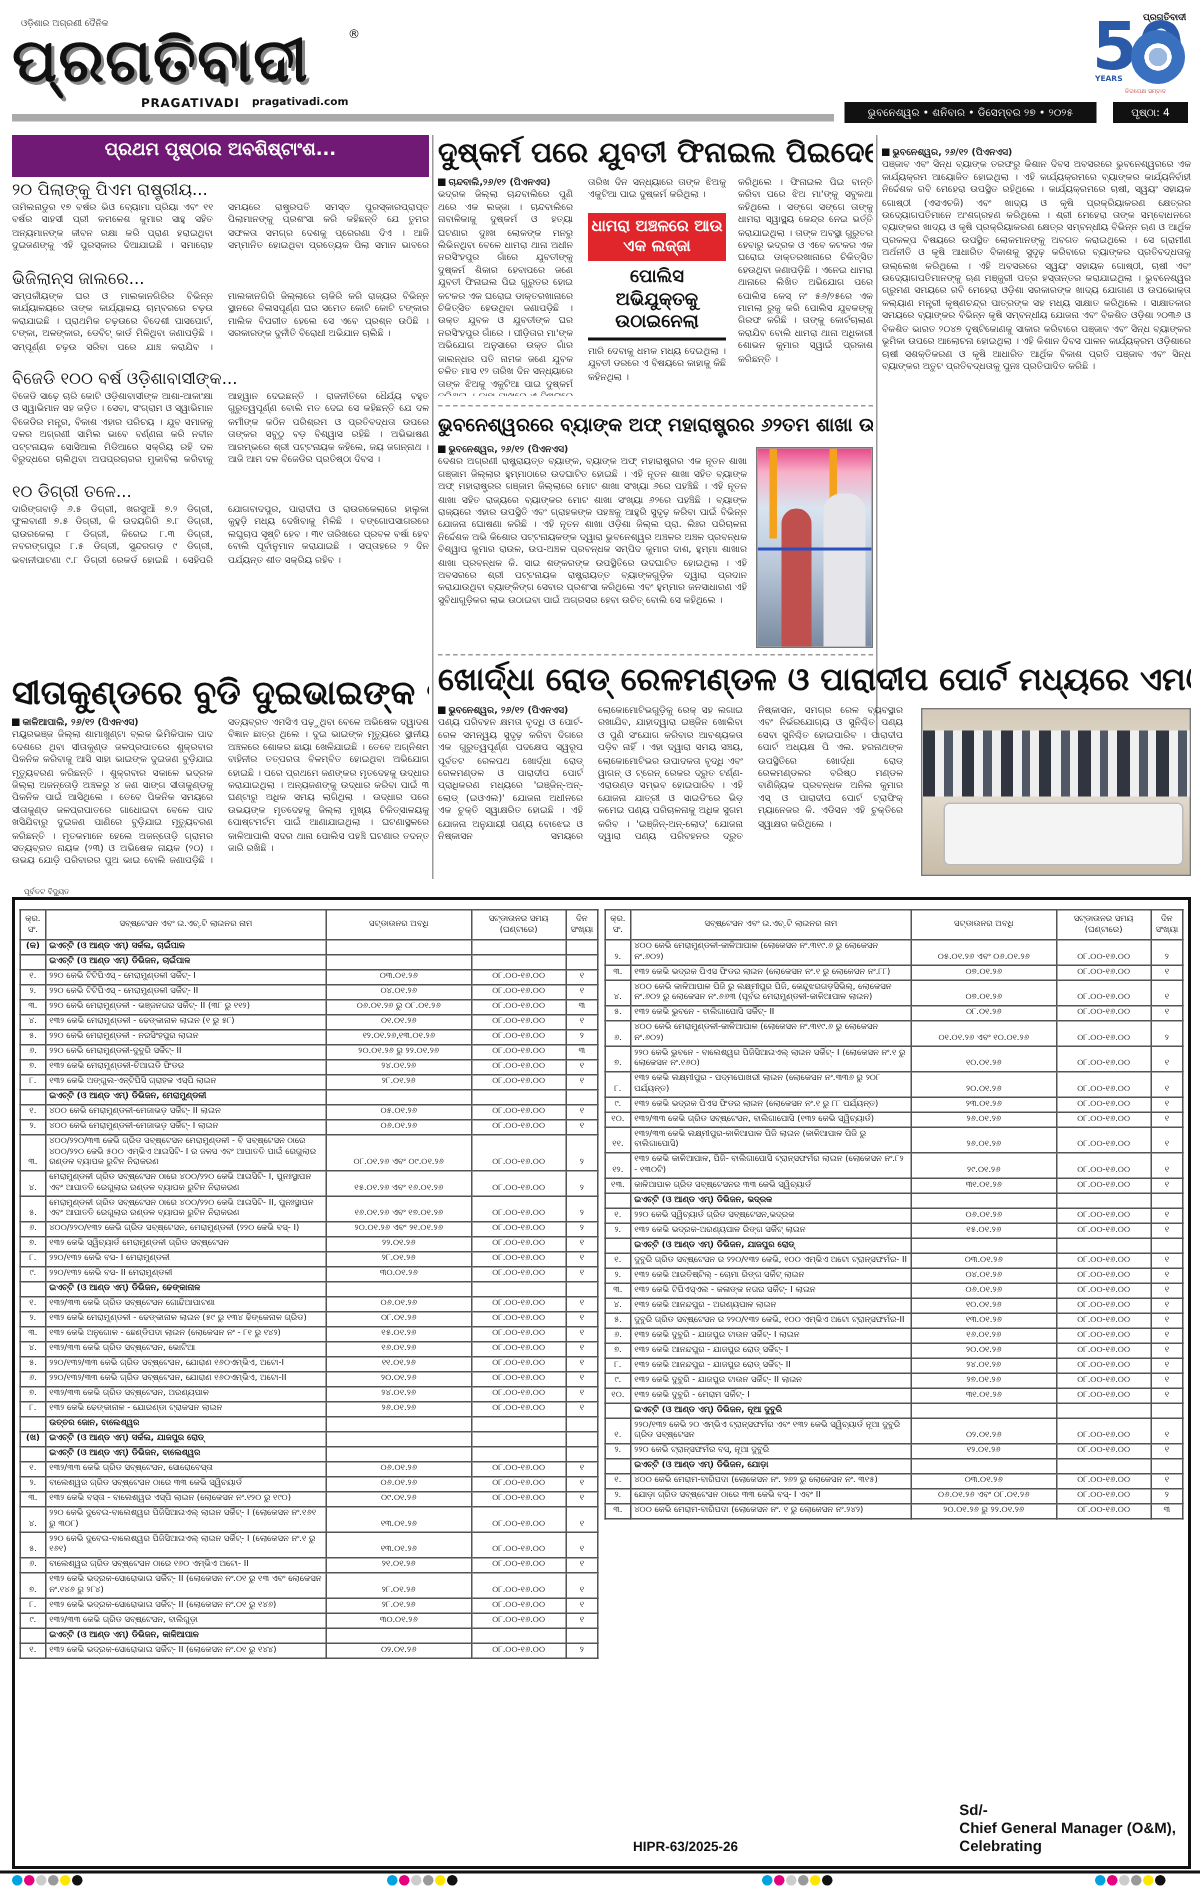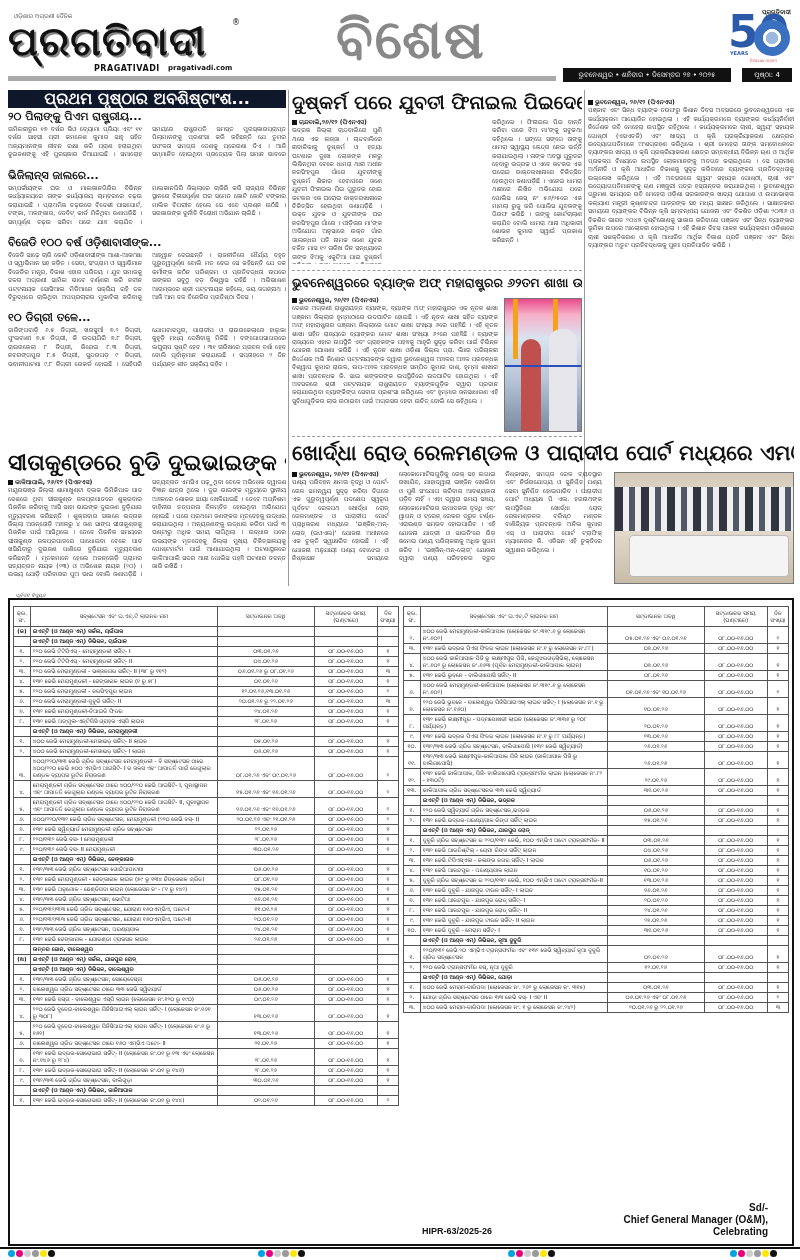--- a/index.html
+++ b/index.html
@@ -18,56 +18,55 @@
 .fifty .num{position:absolute;left:0;top:4px;font-size:44px;font-weight:bold;color:#2a5aa8;line-height:1}
 .fifty .ring{position:absolute;left:26px;top:14px;width:36px;height:36px;border-radius:50%;border:4px solid #3a70c0;background:radial-gradient(circle,#9bb8e0 30%,#fff 32%,#fff 45%,#3a70c0 47%)}
 .fifty .yrs{position:absolute;left:2px;top:44px;font-size:5px;color:#2a5aa8;font-weight:bold}
 .fifty .top{position:absolute;left:34px;top:2px;font-size:6px;font-weight:bold}
 .fifty .sub{position:absolute;left:22px;top:52px;font-size:4px;color:#c44}
 
 .col{position:absolute}
 .body-text{font-size:6.2px;line-height:8.4px;color:#222;text-align:justify}
 .twocol{column-count:2;column-gap:10px}
 .threecol{column-count:3;column-gap:10px}
-.kicker{font-size:11px;font-weight:bold;margin:2px 0 2px}
+.kicker{font-size:11px;font-weight:normal;margin:2px 0 2px}
 .byline{font-size:6.2px;font-weight:bold;color:#222}
 .bullet{display:inline-block;width:5px;height:5px;background:#111;margin-right:2px;vertical-align:middle}
-.banner-black{background:#0f172a;color:#fff;text-align:center;font-size:16px;font-weight:bold;height:18px;line-height:18px}
+.banner-black{background:#701a75;color:#fff;text-align:center;font-size:12px;font-weight:bold;height:28px;line-height:18px}
 .headline{font-weight:bold;color:#111;white-space:nowrap;overflow:hidden}
 .vrule{position:absolute;width:1px;background:#999}
 .dash{position:absolute;height:0;border-top:1px dashed #999}
 .photo{position:absolute;overflow:hidden;border:1px solid #777}
 .callout-red{background:#e0252b;color:#fff;font-weight:bold;text-align:center;font-size:10.5px;line-height:13px;padding:3px 2px}
 .callout-black{font-weight:bold;text-align:center;font-size:12px;line-height:15px;padding:3px 0;border-bottom:2px solid #111}
 
 
 .ad{position:absolute;left:8px;top:598px;width:786px;height:648px;border:2px solid #111;padding:3px}
 .ad-label{position:absolute;left:14px;top:592px;background:#fff;font-size:5px;padding:0 2px;color:#333}
 .tblwrap{position:absolute;top:6px;width:386px}
 table{border-collapse:collapse;width:100%;font-size:5.6px}
 td,th{border:1px solid #555;padding:1px 2px;vertical-align:bottom;line-height:7px}
 th{font-weight:normal;height:20px;vertical-align:middle;text-align:center}
 td.c{text-align:center}
 tr.sec td{font-weight:bold}
-.sig{position:absolute;right:24px;bottom:6px;text-align:right;font-family:"Liberation Sans",sans-serif;font-weight:bold;font-size:10px;line-height:12px}
+.sig{position:absolute;right:8px;bottom:6px;text-align:left;font-family:"Liberation Sans",sans-serif;font-weight:bold;font-size:10px;line-height:12px}
 .hipr{position:absolute;left:412px;bottom:8px;font-family:"Liberation Sans",sans-serif;font-weight:bold;font-size:9px}
 .regmarks{position:absolute;top:1250px;height:8px;display:flex;gap:1px}
 .regmarks span{width:7px;height:7px;border-radius:50%}
 .bottombar{position:absolute;left:0;top:1247px;width:800px;height:2px;background:#111}
 </style>
 </head>
 <body>
 
 <header class="masthead">
   <div class="tagline">ଓଡ଼ିଶାର ଅଗ୍ରଣୀ ଦୈନିକ</div>
   <div class="logo">ପ୍ରଗତିବାଦୀ</div>
   <div class="logo-reg">®</div>
   <div class="logo-en">PRAGATIVADI</div>
   <div class="logo-url">pragativadi.com</div>
-  <div class="section-title">ବିଶେଷ</div>
   <div class="grey-rule"></div>
   <div class="fifty">
     <span class="top">ପ୍ରଗତିବାଦୀ</span>
     <span class="num">50</span>
     <span class="ring"></span>
     <span class="yrs">YEARS</span>
     <span class="sub">ନିରପେକ୍ଷ ସମ୍ବାଦ</span>
   </div>
   <div class="dateline">ଭୁବନେଶ୍ୱର • ଶନିବାର • ଡିସେମ୍ବର ୨୭ • ୨୦୨୫</div>
   <div class="pageno">ପୃଷ୍ଠା: 4</div>
@@ -101,20 +100,26 @@
     <span class="byline"><span class="bullet"></span><span>କାଳିଆପାଲି, ୨୬/୧୨ (ପିଏନଏସ)</span></span><br>
     <span>ମୟୂରଭଞ୍ଜ ଜିଲ୍ଲା ଶାମାଖୁଣ୍ଟା ବ୍ଲକ ଭିମିକିପାଳ ପାଦ ଦେଶରେ ଥିବା ସୀତାକୁଣ୍ଡ ଜଳପ୍ରପାତରେ ଶୁକ୍ରବାର ପିକନିକ କରିବାକୁ ଆସି ସାହା ଭାଇଙ୍କ ଦୁଇଜଣ ବୁଡ଼ିଯାଇ ମୃତ୍ୟୁବରଣ କରିଛନ୍ତି । ଶୁକ୍ରବାର ସକାଳେ ଭଦ୍ରକ ଜିଲ୍ଲା ଅଜନ୍ତୋଡ଼ି ଅଞ୍ଚଳରୁ ୪ ଜଣ ସାଙ୍ଗ ସୀତାକୁଣ୍ଡକୁ ପିକନିକ ପାଇଁ ଆସିଥିଲେ । ତେବେ ପିକନିକ ସମୟରେ ସୀତାକୁଣ୍ଡ ଜଳପ୍ରପାତରେ ଗାଧୋଇବା ବେଳେ ପାଦ ଖସିଯିବାରୁ ଦୁଇଜଣ ପାଣିରେ ବୁଡ଼ିଯାଇ ମୃତ୍ୟୁବରଣ କରିଛନ୍ତି । ମୃତକମାନେ ହେଲେ ଅଜନ୍ତୋଡ଼ି ଗ୍ରାମର ସତ୍ୟବ୍ରତ ନାୟକ (୨୩) ଓ ଅଭିଷେକ ନାୟକ (୨୦) । ଉଭୟ ଯୋଡ଼ି ପରିବାରର ପୁଅ ଭାଇ ବୋଲି ଜଣାପଡ଼ିଛି । ସତ୍ୟବ୍ରତ ଏମସିଏ ପଢ଼ୁଥିବା ବେଳେ ଅଭିଷେକ ଦ୍ୱାଦଶ ବିଜ୍ଞାନ ଛାତ୍ର ଥିଲେ । ଦୁଇ ଭାଇଙ୍କ ମୃତ୍ୟୁରେ ସ୍ଥାନୀୟ ଅଞ୍ଚଳରେ ଶୋକର ଛାୟା ଖେଳିଯାଇଛି । ତେବେ ଅଗ୍ନିଶମ ବାହିନୀର ତତ୍ପରତା ବିଳମ୍ବିତ ହୋଇଥିବା ଅଭିଯୋଗ ହୋଇଛି । ପରେ ପ୍ରଥମେ ଜଣଙ୍କର ମୃତଦେହକୁ ଉଦ୍ଧାର କରାଯାଇଥିଲା । ଅନ୍ୟଜଣଙ୍କୁ ଉଦ୍ଧାର କରିବା ପାଇଁ ୩ ଘଣ୍ଟାରୁ ଅଧିକ ସମୟ ଲାଗିଥିଲା । ଉଦ୍ଧାର ପରେ ଉଭୟଙ୍କ ମୃତଦେହକୁ ଜିଲ୍ଲା ମୁଖ୍ୟ ଚିକିତ୍ସାଳୟକୁ ପୋଷ୍ଟମର୍ଟମ ପାଇଁ ଆଣାଯାଇଥିଲା । ଘଟଣାସ୍ଥଳରେ କାଳିଆପାଲି ସଦର ଥାନା ପୋଲିସ ପହଞ୍ଚି ଘଟଣାର ତଦନ୍ତ ଜାରି ରଖିଛି ।</span>
   </div>
 </article>
 
 <article class="col" style="left:292px;top:90px;width:290px;height:178px">
   <h2 class="headline" style="font-size:19px;line-height:24px">ଦୁଷ୍କର୍ମ ପରେ ଯୁବତୀ ଫିନାଇଲ ପିଇଦେଲେ</h2>
   <div style="position:absolute;left:0;top:28px;width:90px;height:148px" class="body-text">
     <span class="byline"><span class="bullet"></span><span>ଚାନ୍ଦବାଲି,୨୬/୧୨ (ପିଏନଏସ)</span></span>
     <div style="height:138px;overflow:hidden">ଭଦ୍ରକ ଜିଲ୍ଲା ଚାନ୍ଦବାଲିରେ ପୁଣି ଥରେ ଏକ ଲଜ୍ଜା । ଚାନ୍ଦବାଲିରେ ନାବାଳିକାକୁ ଦୁଷ୍କର୍ମ ଓ ହତ୍ୟା ଘଟଣାର ଦୁଃଖ ଲୋକଙ୍କ ମନରୁ ଲିଭିନଥିବା ବେଳେ ଧାମରା ଥାନା ଅଧୀନ ନରସିଂହପୁର ଗାଁରେ ଯୁବତୀଙ୍କୁ ଦୁଷ୍କର୍ମ ଶିକାର ହେବାପରେ ଜଣେ ଯୁବତୀ ଫିନାଇଲ ପିଇ ଗୁରୁତର ହୋଇ କଟକର ଏକ ଘରୋଇ ଡାକ୍ତରଖାନାରେ ଚିକିତ୍ସିତ ହେଉଥିବା ଜଣାପଡ଼ିଛି । ଉକ୍ତ ଯୁବକ ଓ ଯୁବତୀଙ୍କ ଘର ନରସିଂହପୁର ଗାଁରେ । ପୀଡ଼ିତାର ମା'ଙ୍କ ଅଭିଯୋଗ ଅନୁସାରେ ଉକ୍ତ ଗାଁର ଜାଲନ୍ଧର ପତି ନାମକ ଜଣେ ଯୁବକ ଚଳିତ ମାସ ୧୨ ତାରିଖ ଦିନ ସନ୍ଧ୍ୟାରେ ତାଙ୍କ ଝିଅକୁ ଏକୁଟିଆ ପାଇ ଦୁଷ୍କର୍ମ କରିଥିଲା । କାହା ପାଖରେ ଏ ବିଷୟରେ କହିଲେ ଜାନରେ ମାରି ଦେବାକୁ ଧମକ ମଧ୍ୟ ଦେଇଥିଲା । ଯୁବତୀ ଡରରେ ଏ ବିଷୟରେ କାହାକୁ କିଛି କହିନଥିଲା । ଶାରୀରିକ ପରେ ଆହତ ହେବାକୁ ଡେଉଁଥିବା କହିଥିଲେ । ଫିନାଇଲ ପିଇ ଆତ୍ମହତ୍ୟା ଉଦ୍ୟମ କରିଥିଲେ । ଫିନାଇଲ ପିଇ ବାନ୍ତି କରିବା ପରେ ଝିଅ ମା'ଙ୍କୁ ସବୁକଥା କହିଥିଲେ । ସଙ୍ଗେ ସଙ୍ଗେ ତାଙ୍କୁ ଧାମରା ସ୍ୱାସ୍ଥ୍ୟ କେନ୍ଦ୍ର ନେଇ ଭର୍ତ୍ତି କରାଯାଇଥିଲା । ତାଙ୍କ ଅବସ୍ଥା ଗୁରୁତର ହେବାରୁ ଭଦ୍ରକ ଓ ଏବେ କଟକର ଏକ ଘରୋଇ ଡାକ୍ତରଖାନାରେ ଚିକିତ୍ସିତ ହେଉଥିବା ଜଣାପଡ଼ିଛି । ଏନେଇ ଧାମରା ଥାନାରେ ଲିଖିତ ଅଭିଯୋଗ ପରେ ପୋଲିସ କେସ୍ ନଂ ୫୬/୨୫ରେ ଏକ ମାମଲା ରୁଜୁ କରି ପୋଲିସ ଯୁବକଙ୍କୁ ଗିରଫ କରିଛି । ତାଙ୍କୁ କୋର୍ଟଚାଲାଣ କରାଯିବ ବୋଲି ଧାମରା ଥାନା ଅଧିକାରୀ ଶୋଭନ କୁମାର ସ୍ୱାଇଁ ପ୍ରକାଶ କରିଛନ୍ତି ।</div>
+  </div>
+  <div style="position:absolute;left:100px;top:28px;width:92px;height:148px">
+    <div class="body-text" style="height:20px;overflow:hidden">ତାରିଖ ଦିନ ସନ୍ଧ୍ୟାରେ ତାଙ୍କ ଝିଅକୁ ଏକୁଟିଆ ପାଇ ଦୁଷ୍କର୍ମ କରିଥିଲା ।</div>
+    <div class="callout-red" style="margin-top:4px">ଧାମରା ଅଞ୍ଚଳରେ ଆଉ ଏକ ଲଜ୍ଜା</div>
+    <div class="callout-black">ପୋଲିସ ଅଭିଯୁକ୍ତକୁ ଉଠାଇନେଲା</div>
+    <div class="body-text" style="height:38px;overflow:hidden;margin-top:4px">ମାରି ଦେବାକୁ ଧମକ ମଧ୍ୟ ଦେଇଥିଲା । ଯୁବତୀ ଡରରେ ଏ ବିଷୟରେ କାହାକୁ କିଛି କହିନଥିଲା ।</div>
   </div>
   <div style="position:absolute;left:200px;top:28px;width:90px;height:148px;overflow:hidden" class="body-text">କରିଥିଲେ । ଫିନାଇଲ ପିଇ ବାନ୍ତି କରିବା ପରେ ଝିଅ ମା'ଙ୍କୁ ସବୁକଥା କହିଥିଲେ । ସଙ୍ଗେ ସଙ୍ଗେ ତାଙ୍କୁ ଧାମରା ସ୍ୱାସ୍ଥ୍ୟ କେନ୍ଦ୍ର ନେଇ ଭର୍ତ୍ତି କରାଯାଇଥିଲା । ତାଙ୍କ ଅବସ୍ଥା ଗୁରୁତର ହେବାରୁ ଭଦ୍ରକ ଓ ଏବେ କଟକର ଏକ ଘରୋଇ ଡାକ୍ତରଖାନାରେ ଚିକିତ୍ସିତ ହେଉଥିବା ଜଣାପଡ଼ିଛି । ଏନେଇ ଧାମରା ଥାନାରେ ଲିଖିତ ଅଭିଯୋଗ ପରେ ପୋଲିସ କେସ୍ ନଂ ୫୬/୨୫ରେ ଏକ ମାମଲା ରୁଜୁ କରି ପୋଲିସ ଯୁବକଙ୍କୁ ଗିରଫ କରିଛି । ତାଙ୍କୁ କୋର୍ଟଚାଲାଣ କରାଯିବ ବୋଲି ଧାମରା ଥାନା ଅଧିକାରୀ ଶୋଭନ କୁମାର ସ୍ୱାଇଁ ପ୍ରକାଶ କରିଛନ୍ତି ।</div>
 </article>
 
 <div class="dash" style="left:292px;top:270px;width:290px"></div>
 
 <article class="col" style="left:292px;top:274px;width:290px;height:160px">
   <h2 class="headline" style="font-size:12.5px;line-height:18px">ଭୁବନେଶ୍ୱରରେ ବ୍ୟାଙ୍କ ଅଫ୍ ମହାରାଷ୍ଟ୍ରର ୬୨ତମ ଶାଖା ଉଦଘାଟିତ</h2>
   <div class="body-text" style="position:absolute;left:0;top:22px;width:206px;height:136px;overflow:hidden">
     <span class="byline"><span class="bullet"></span><span>ଭୁବନେଶ୍ୱର, ୨୬/୧୨ (ପିଏନଏସ)</span></span><br>

